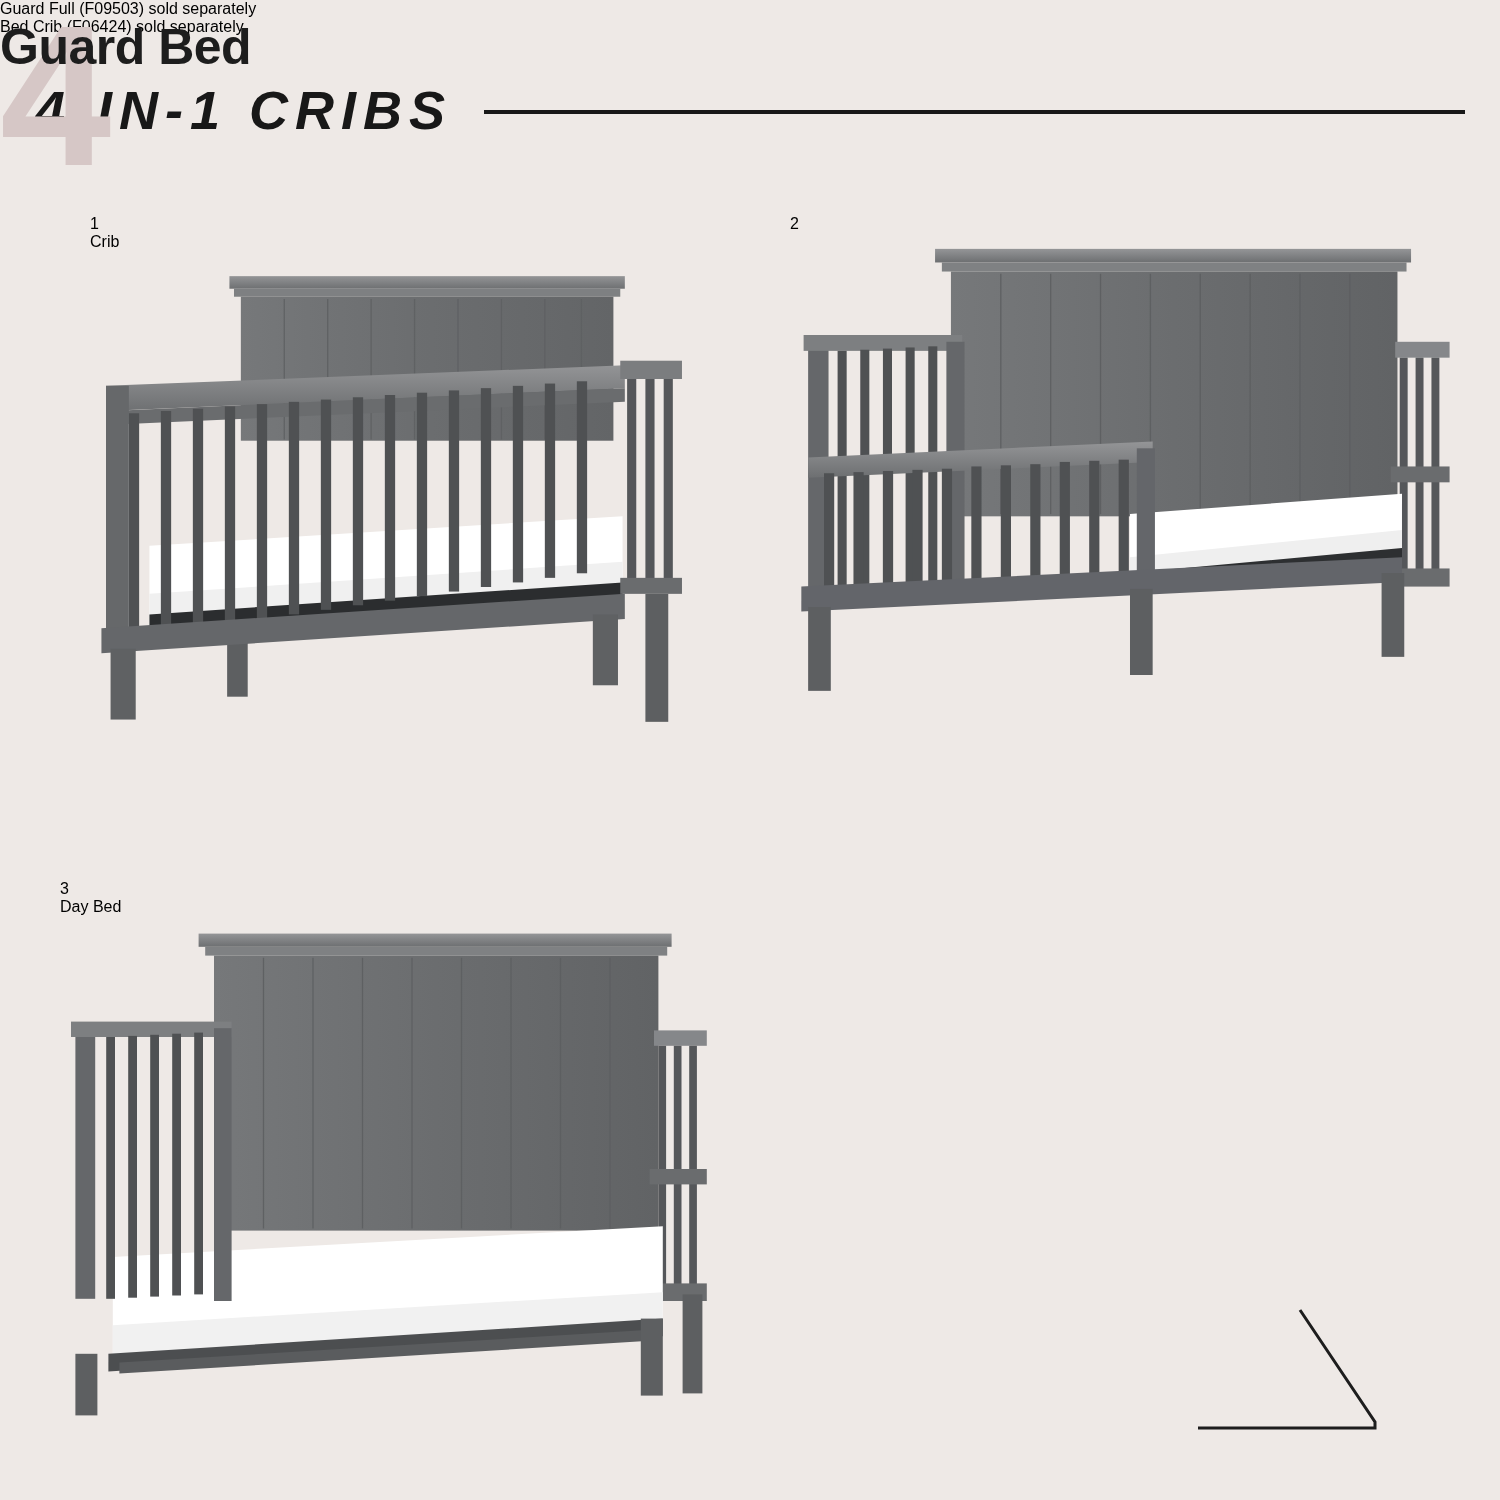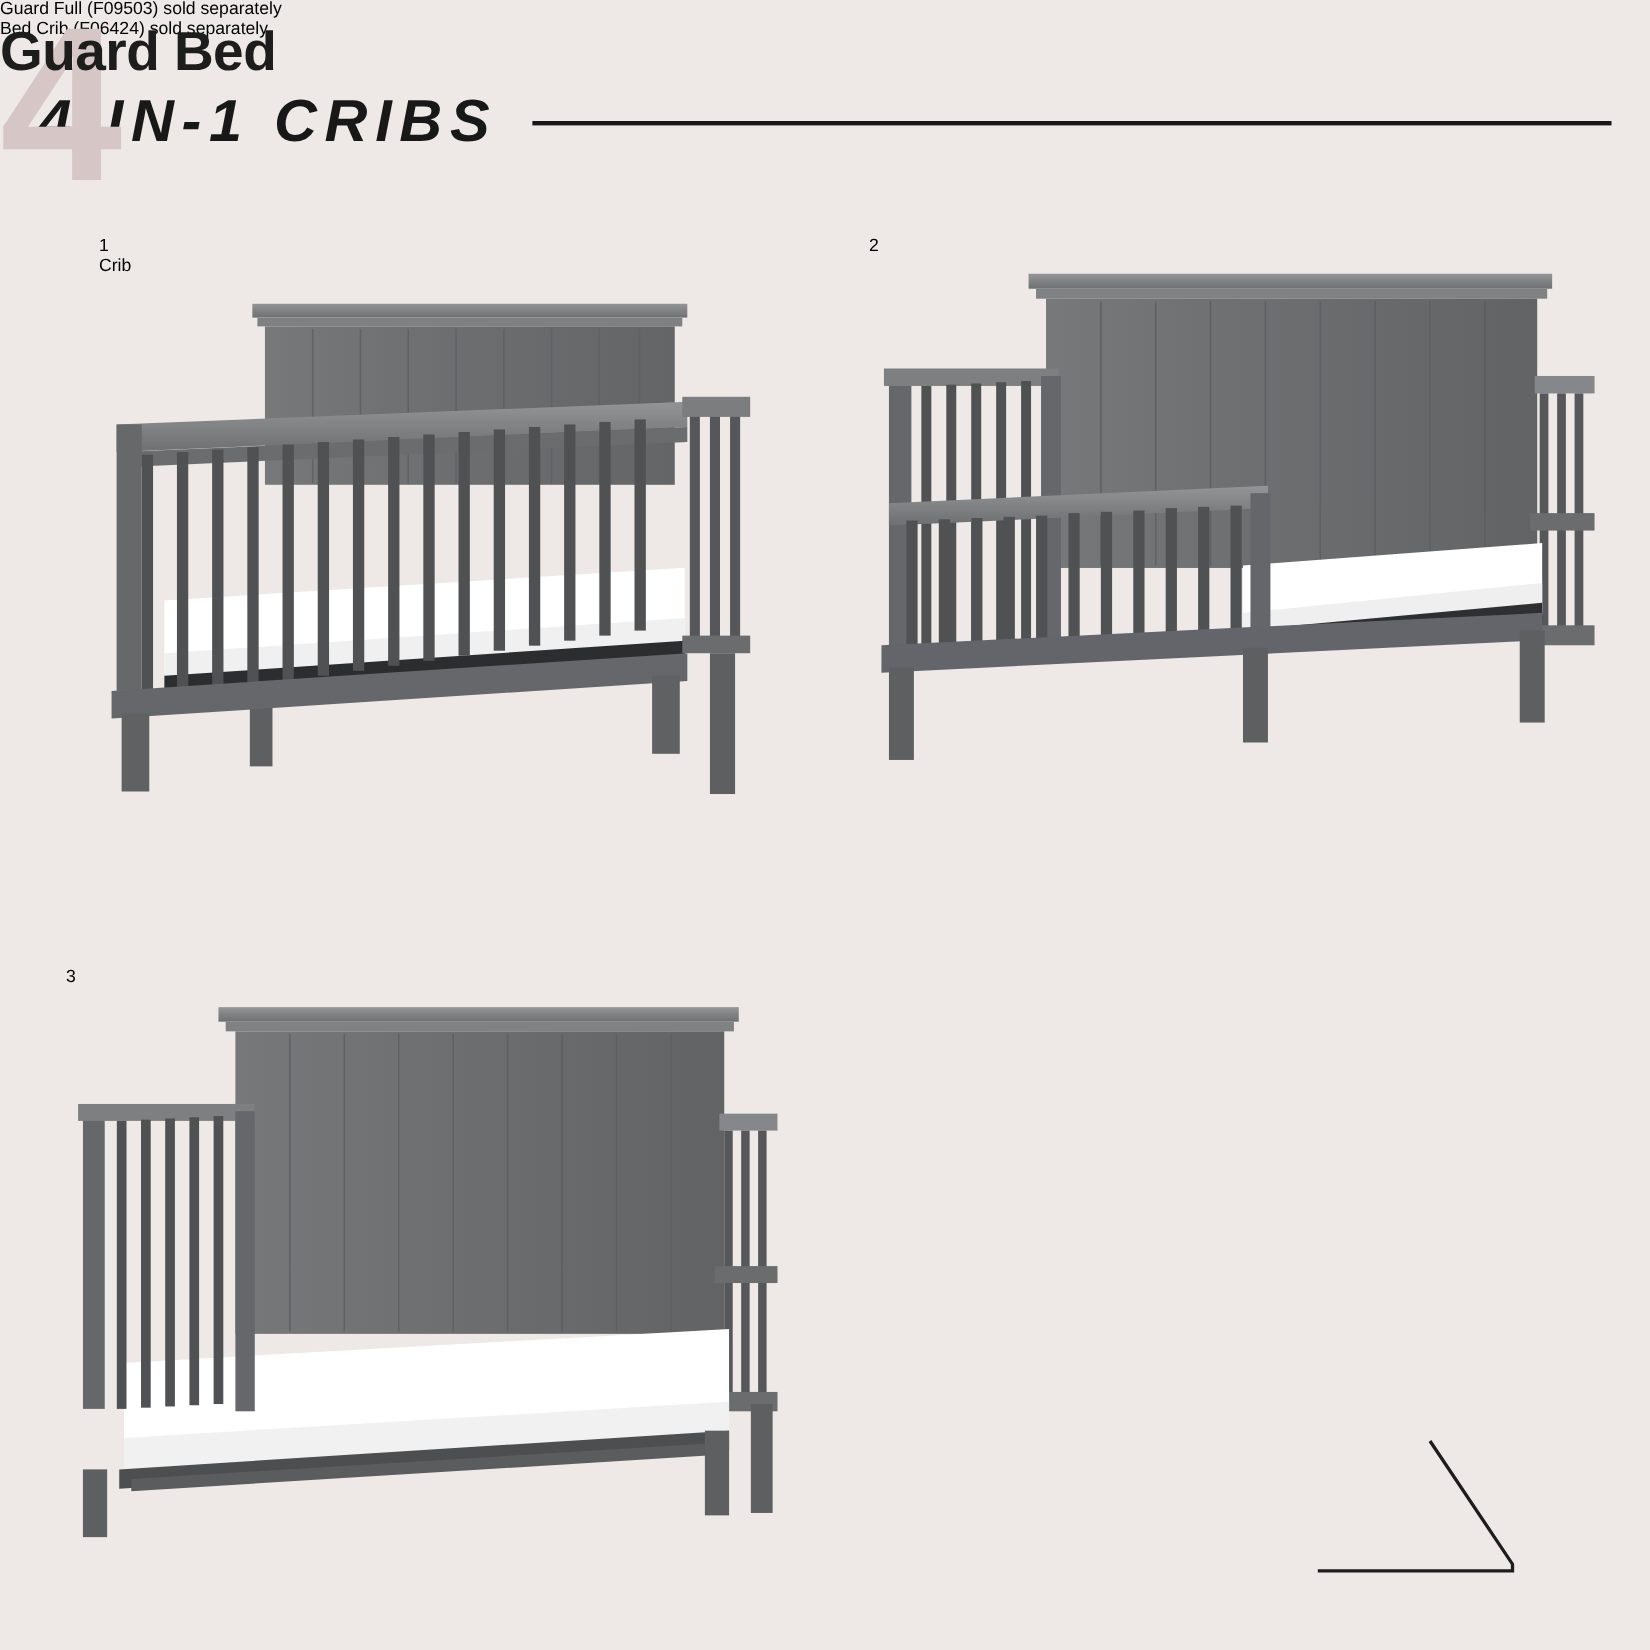--- a/index.html
+++ b/index.html
@@ -239,20 +239,21 @@
       </svg>
     </div>
   </div>
 
   <div class="leader leader-guard"></div>
   <div class="anno anno-guard">Guard Full (F09503)
 sold separately</div>
 
   <div class="panel p3">
     <div class="bignum">3</div>
+    <div class="steplabel">Day Bed</div>
 
     <div class="art">
       <svg class="fig" viewBox="0 0 600 460" preserveAspectRatio="xMidYMid meet">
         <defs>
           <linearGradient id="woodV3" x1="0" y1="0" x2="1" y2="0">
             <stop offset="0%" stop-color="#76787a"></stop>
             <stop offset="50%" stop-color="#6b6d6f"></stop>
             <stop offset="100%" stop-color="#616365"></stop>
           </linearGradient>
           <linearGradient id="topRail3" x1="0" y1="0" x2="0" y2="1">

